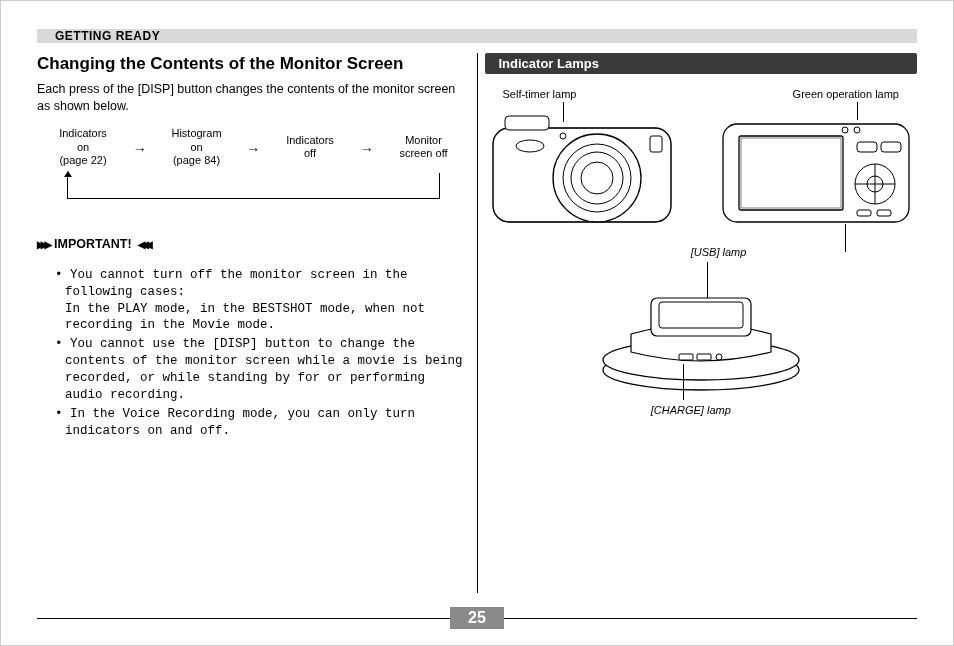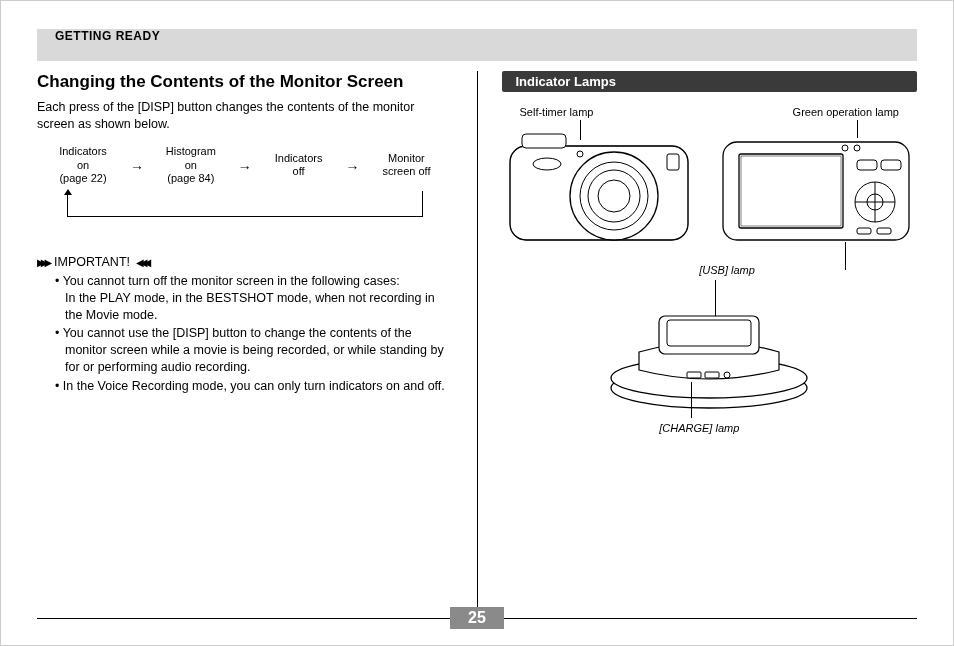--- a/index.html
+++ b/index.html
@@ -1,37 +1,37 @@
 <!DOCTYPE html>
 <html><head>
 <meta charset="utf-8">
 <style>
   * { box-sizing: border-box; margin: 0; padding: 0; }
   html, body { width: 954px; height: 646px; font-family: Arial, Helvetica, sans-serif; background: #fff; color: #000; }
   .page { position: relative; width: 954px; height: 646px; border: 1px solid #ccc; padding: 28px 36px 0 36px; }
-  .header-bar { background: #d9d9d9; height: 32px; display: flex; align-items: flex-start; padding-left: 18px; margin-bottom: 10px; }
+  .header-bar { background: #d9d9d9; height: 14px; display: flex; align-items: flex-start; padding-left: 18px; margin-bottom: 10px; }
   .header-bar span { font-size: 12px; font-weight: bold; letter-spacing: 0.5px; }
-  .columns { display: flex; gap: 24px; height: 540px; }
+  .columns { display: flex; gap: 7px; height: 540px; }
   .col { flex: 1; position: relative; }
   .divider { width: 1px; background: #000; height: 540px; }
   h1.section { font-size: 17px; font-weight: bold; line-height: 1.3; margin-bottom: 6px; }
   p.body { font-size: 12.5px; line-height: 1.35; margin-bottom: 12px; }
   
   .flow { position: relative; height: 90px; margin: 10px 0 20px 0; font-size: 11px; }
   .flow-items { display: flex; justify-content: space-between; align-items: center; padding: 0 6px; }
   .flow-item { text-align: center; width: 80px; line-height: 1.25; }
   .flow-arrow { font-size: 14px; }
   .flow-return { position: absolute; left: 30px; right: 30px; top: 46px; height: 26px; border-left: 1px solid #000; border-bottom: 1px solid #000; border-right: 1px solid #000; }
   .flow-return::before { content: ""; position: absolute; left: -4px; top: -2px; border-bottom: 6px solid #000; border-left: 4px solid transparent; border-right: 4px solid transparent; }
   
-  .important-head { display: flex; align-items: center; gap: 6px; font-size: 12.5px; font-weight: normal; margin-bottom: 4px; }
+  .important-head { display: flex; align-items: center; gap: 6px; font-size: 12.5px; font-weight: bold; margin-bottom: 16px; }
   .tri-r, .tri-l { display: inline-block; }
   .tri-r::before { content: "▶▶▶"; letter-spacing: -4px; font-size: 10px; }
   .tri-l::before { content: "◀◀◀"; letter-spacing: -4px; font-size: 10px; }
-  ul.important { list-style: none; padding-left: 18px; }
+  ul.important { list-style: none; padding-left: 18px; font-family: Liberation Mono, monospace; }
   ul.important li { font-size: 12.5px; line-height: 1.35; text-indent: -10px; padding-left: 10px; margin-bottom: 2px; }
   ul.important li::before { content: "• "; }
   
   .pill { background: #3a3a3a; color: #fff; border-radius: 2px; padding: 3px 14px; font-size: 13px; font-weight: bold; display: inline-block; width: 100%; margin-bottom: 8px; }
   .labels-row { display: flex; justify-content: space-between; font-size: 11px; padding: 0 18px; margin-top: 6px; }
   .cam-row { display: flex; justify-content: space-between; gap: 12px; margin-top: 6px; }
   .cam { position: relative; }
   .cam svg { display: block; }
   .red-lamp-label { text-align: center; font-size: 11px; font-style: italic; margin-top: 32px; }
   .cradle-block { position: relative; margin-top: 10px; height: 170px; }

